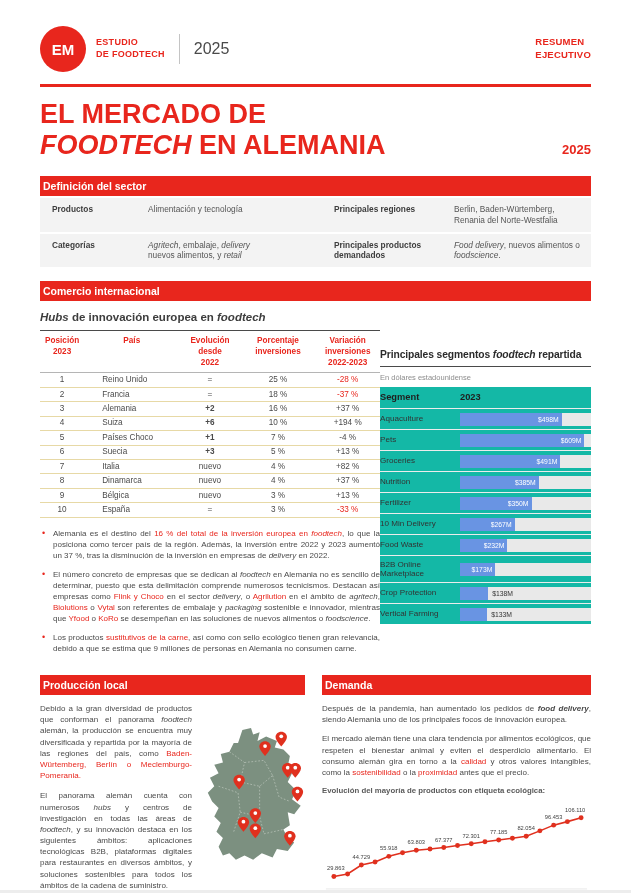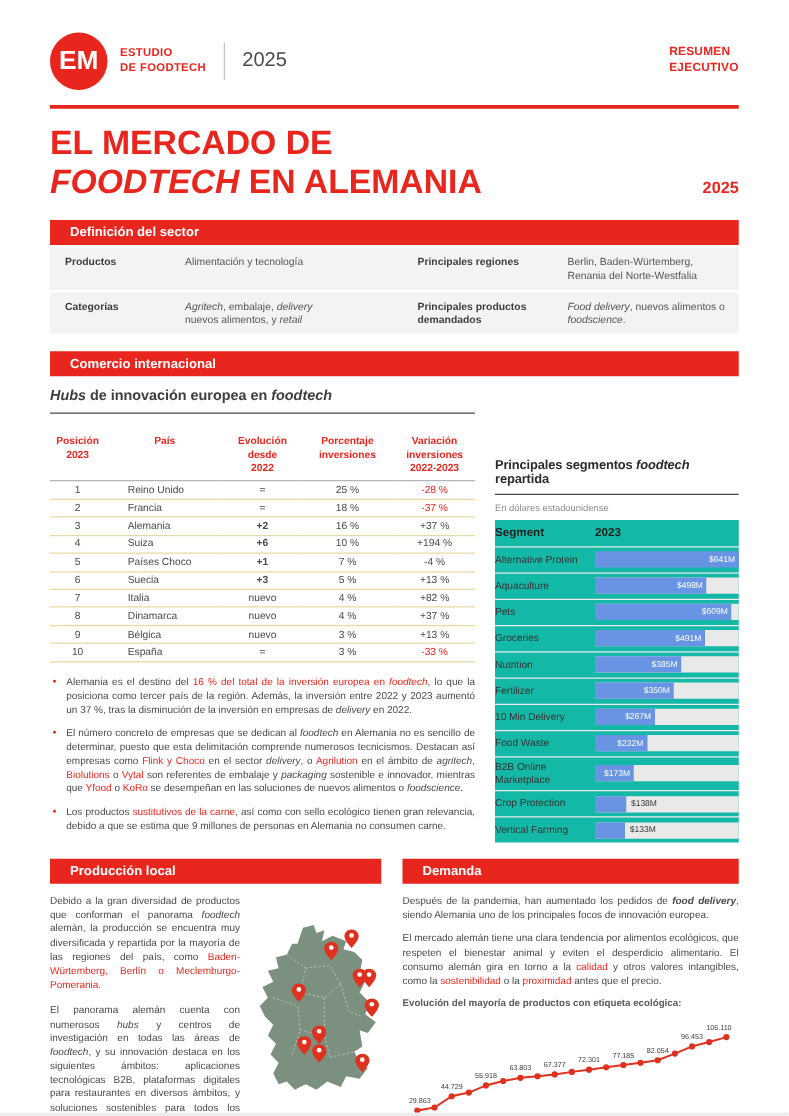--- a/index.html
+++ b/index.html
@@ -8,51 +8,51 @@
   }
   *{box-sizing:border-box;margin:0;padding:0;}
   body{background:#fff;}
   .page{width:631px;height:893px;position:relative;overflow:hidden;background:#fff;
         font-family:"Liberation Sans",sans-serif;color:var(--dark);}
   .inner{padding:26px 40px 0 40px;}
 
   
   .hdr{display:flex;align-items:center;}
   .logo{width:46px;height:46px;border-radius:50%;background:var(--red);color:#fff;
-        display:flex;align-items:center;justify-content:center;font-weight:bold;font-size:21px;flex:0 0 auto;}
+        display:flex;align-items:center;justify-content:center;font-weight:bold;font-size:15px;flex:0 0 auto;}
   .brand{margin-left:10px;color:var(--red);font-size:9px;font-weight:bold;line-height:1.3;letter-spacing:.3px;}
   .hdr-div{width:1px;height:30px;background:#c4c4c4;margin:0 14px;}
   .hdr-year{font-size:16px;color:#4a4a4a;}
   .doctype{margin-left:auto;color:var(--red);font-size:9.5px;font-weight:bold;line-height:1.35;letter-spacing:.2px;}
   .rule{height:3px;background:var(--red);margin-top:12px;}
 
   
   .title-row{display:flex;align-items:flex-end;margin-top:12px;}
   .title{font-size:27px;line-height:1.16;color:var(--red);font-weight:bold;}
   .title .it{font-style:italic;}
   .title-year{margin-left:auto;color:var(--red);font-size:13px;font-weight:bold;padding-bottom:5px;}
 
   
-  .banner{background:var(--red);color:#fff;font-weight:bold;font-size:10.5px;padding:4px 16px;} .mt14{margin-top:14px;}
+  .banner{background:var(--red);color:#fff;font-weight:bold;font-size:10.5px;padding:4px 3px;} .mt14{margin-top:14px;}
 
   
   .def-table{background:#f3f3f3;border-top:2px solid #fff;}
   .def-row{display:grid;grid-template-columns:88px 178px 112px 1fr;column-gap:8px;
            padding:6px 6px 6px 12px;font-size:8.3px;line-height:1.32;}
   .def-row + .def-row{border-top:2px solid #fff;}
   .def-label{font-weight:bold;color:#3d3d3d;}
   .def-value{color:#555;}
 
   
-  .cols{display:flex;margin-top:10px;gap:16px;align-items:flex-end;}
+  .cols{display:flex;margin-top:10px;align-items:center;}
   .col-left{width:340px;flex:0 0 auto;}
   .col-right{flex:1;min-width:0;}
 
   .hubs-heading{font-size:11.5px;font-weight:bold;color:#3d3d3d;padding-bottom:7px;border-bottom:1.5px solid #4a4a4a;}
-  table.hubs{width:100%;border-collapse:collapse;margin-top:12px;font-size:8.2px;}
+  table.hubs{width:100%;border-collapse:collapse;margin-top:0;font-size:8.2px;}
   table.hubs th{color:var(--red);font-weight:bold;font-size:8.2px;line-height:1.3;
                 padding:5px 2px 4px;white-space:pre-line;vertical-align:top;text-align:center;border-bottom:1px solid #b5b5b5;}
   table.hubs th.c-pais{text-align:center;}
   table.hubs td{padding:1.8px 2px;text-align:center;color:#4a4a4a;border-bottom:1px solid #e7d9a6;line-height:1.2;}
   table.hubs td.c-pais{text-align:left;padding-left:18px;}
   table.hubs .neg{color:var(--red);}
   table.hubs .bd{font-weight:bold;}
 
   .bullets{margin-top:10px;font-size:8px;line-height:1.38;color:#4a4a4a;text-align:justify;}
   .bullet{position:relative;padding-left:13px;margin-bottom:8px;}
@@ -244,27 +244,20 @@
 
       <div class="col-right">
         <div class="seg-title"><span>Principales segmentos </span><span class="s-i">foodtech</span><span> repartida</span></div>
         <div class="seg-sub">En dólares estadounidense</div>
         <div class="seg-panel">
           <div class="seg-head">
             <div class="sh1">Segment</div>
             <div class="sh2">2023</div>
           </div>
           <div id="seg-rows">
-              <div class="seg-row">
-                <div class="seg-label">Alternative Protein</div>
-                <div class="seg-barwrap">
-                  <div class="seg-bar" style="width: 100%; background: rgb(105, 148, 227);"></div>
-                  <span class="seg-val in" style="right: 0%; margin-right: 3px;">$641M</span>
-                </div>
-              </div>
               <div class="seg-row">
                 <div class="seg-label">Aquaculture</div>
                 <div class="seg-barwrap">
                   <div class="seg-bar" style="width: 77.6911%; background: rgb(105, 148, 227);"></div>
                   <span class="seg-val in" style="right: 22.3089%; margin-right: 3px;">$498M</span>
                 </div>
               </div>
               <div class="seg-row">
                 <div class="seg-label">Pets</div>
                 <div class="seg-barwrap">

